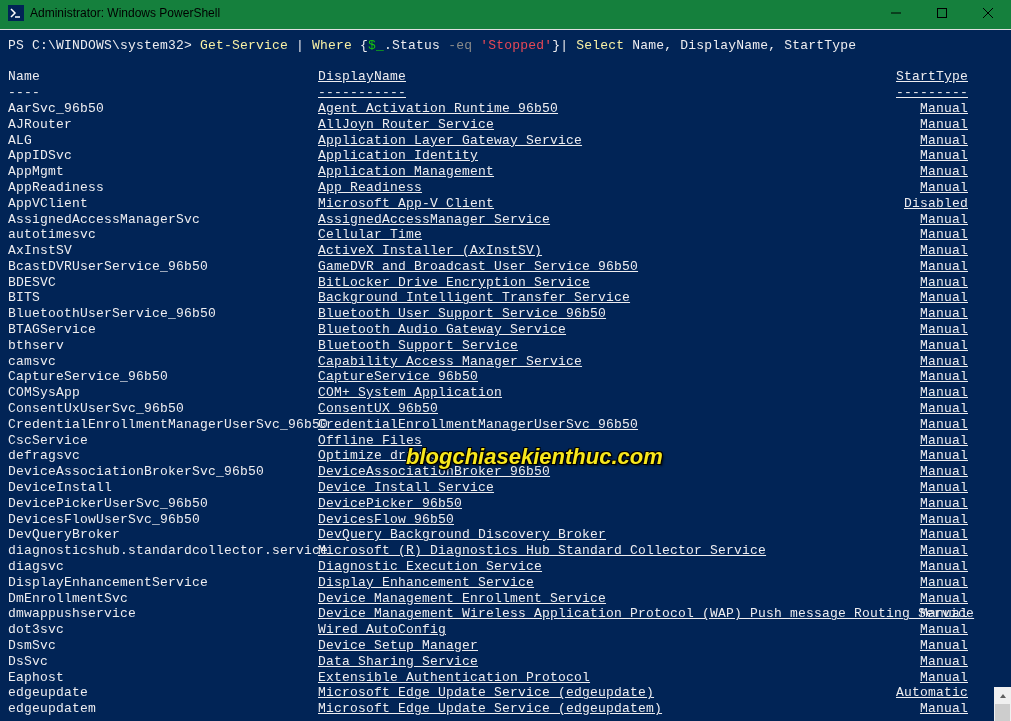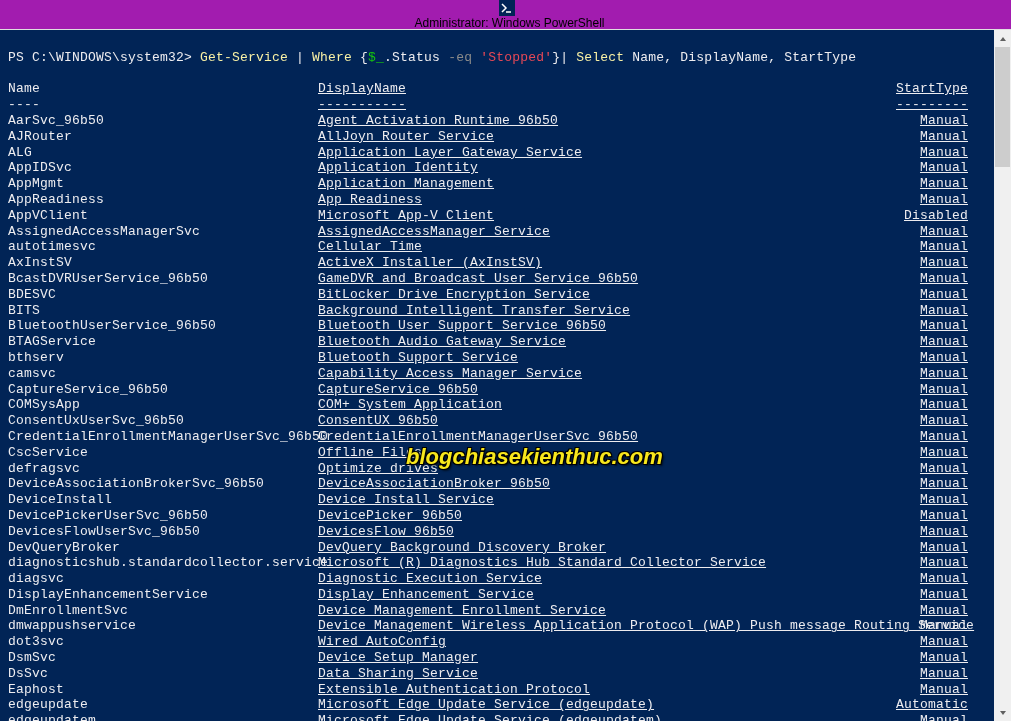--- a/index.html
+++ b/index.html
@@ -6,27 +6,26 @@
     body {
       font-family: 'Segoe UI', Tahoma, sans-serif;
       background: #fff;
       width: 1011px;
       height: 721px;
       overflow: hidden;
       position: relative;
     }
     .title-bar {
       height: 30px;
-      background: #a21caf;
+      background: #15803d;
       border-bottom: 1px solid #e0e0e0;
       display: flex;
       align-items: center;
       padding: 0 0 4px 8px;
       position: relative;
-      flex-direction: column;
     }
     .title-bar-icon {
       width: 16px;
       height: 16px;
       margin-right: 6px;
       display: inline-block;
     }
     .title-bar-icon svg { width: 16px; height: 16px; }
     .title-text {
       font-size: 12px;
@@ -46,20 +45,21 @@
       background: transparent;
       border: none;
       cursor: pointer;
     }
     .win-btn svg { width: 10px; height: 10px; }
     .terminal {
       background: #012456;
       height: calc(100% - 30px);
       display: flex;
       position: relative;
+      align-items: flex-end;
     }
     .terminal-content {
       flex: 1;
       padding: 4px 8px;
       font-family: Consolas, 'Courier New', monospace;
       font-size: 13px;
       line-height: 15.8px;
       color: #eeedf0;
       white-space: pre;
       overflow: hidden;

